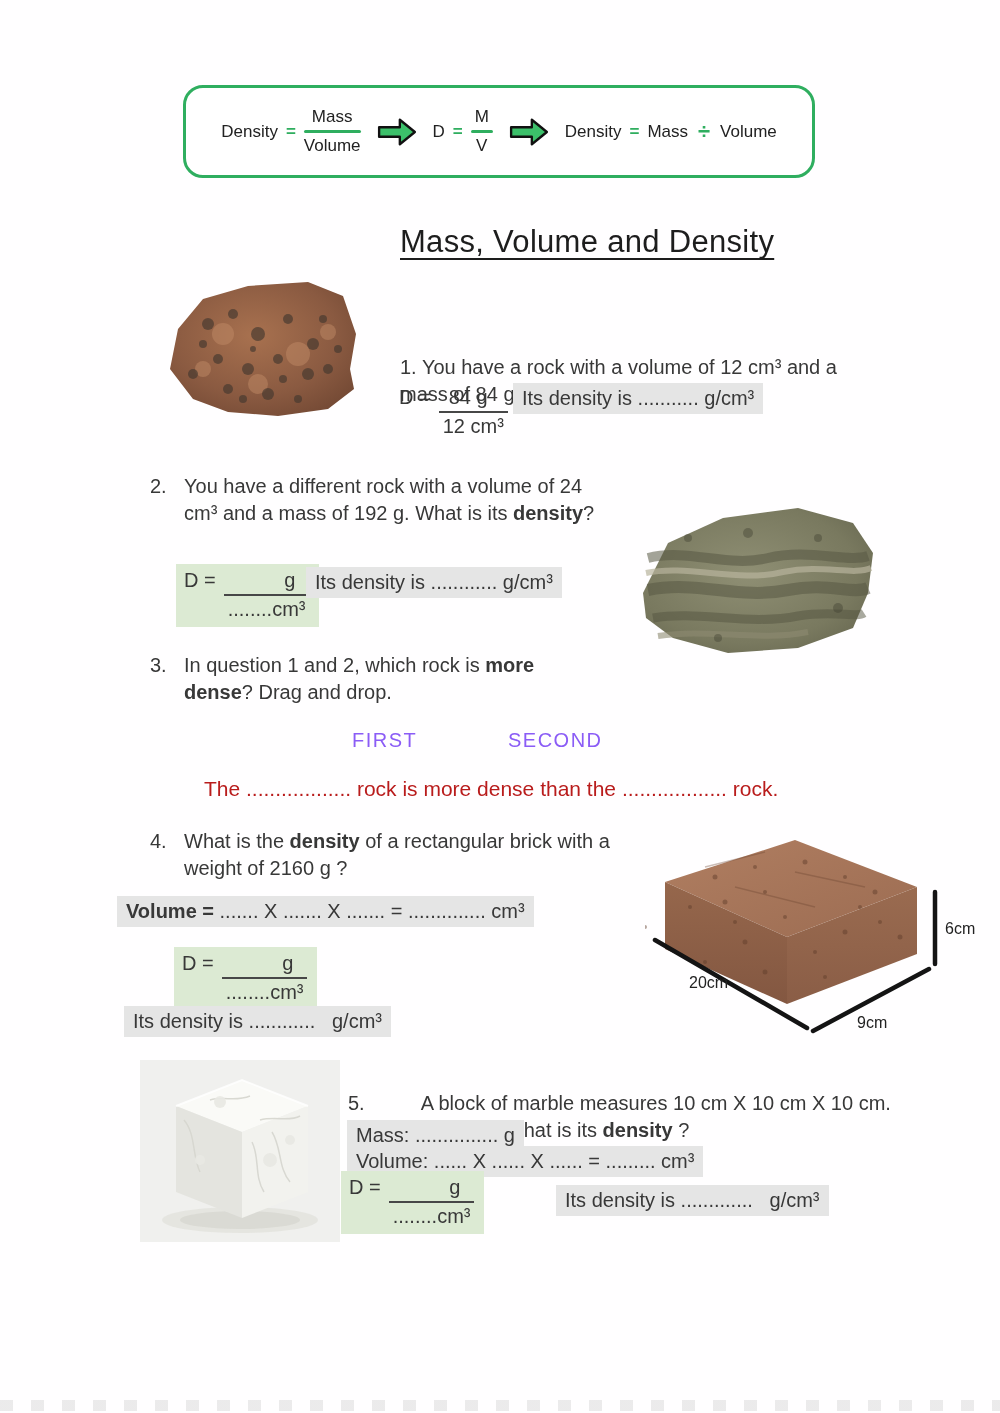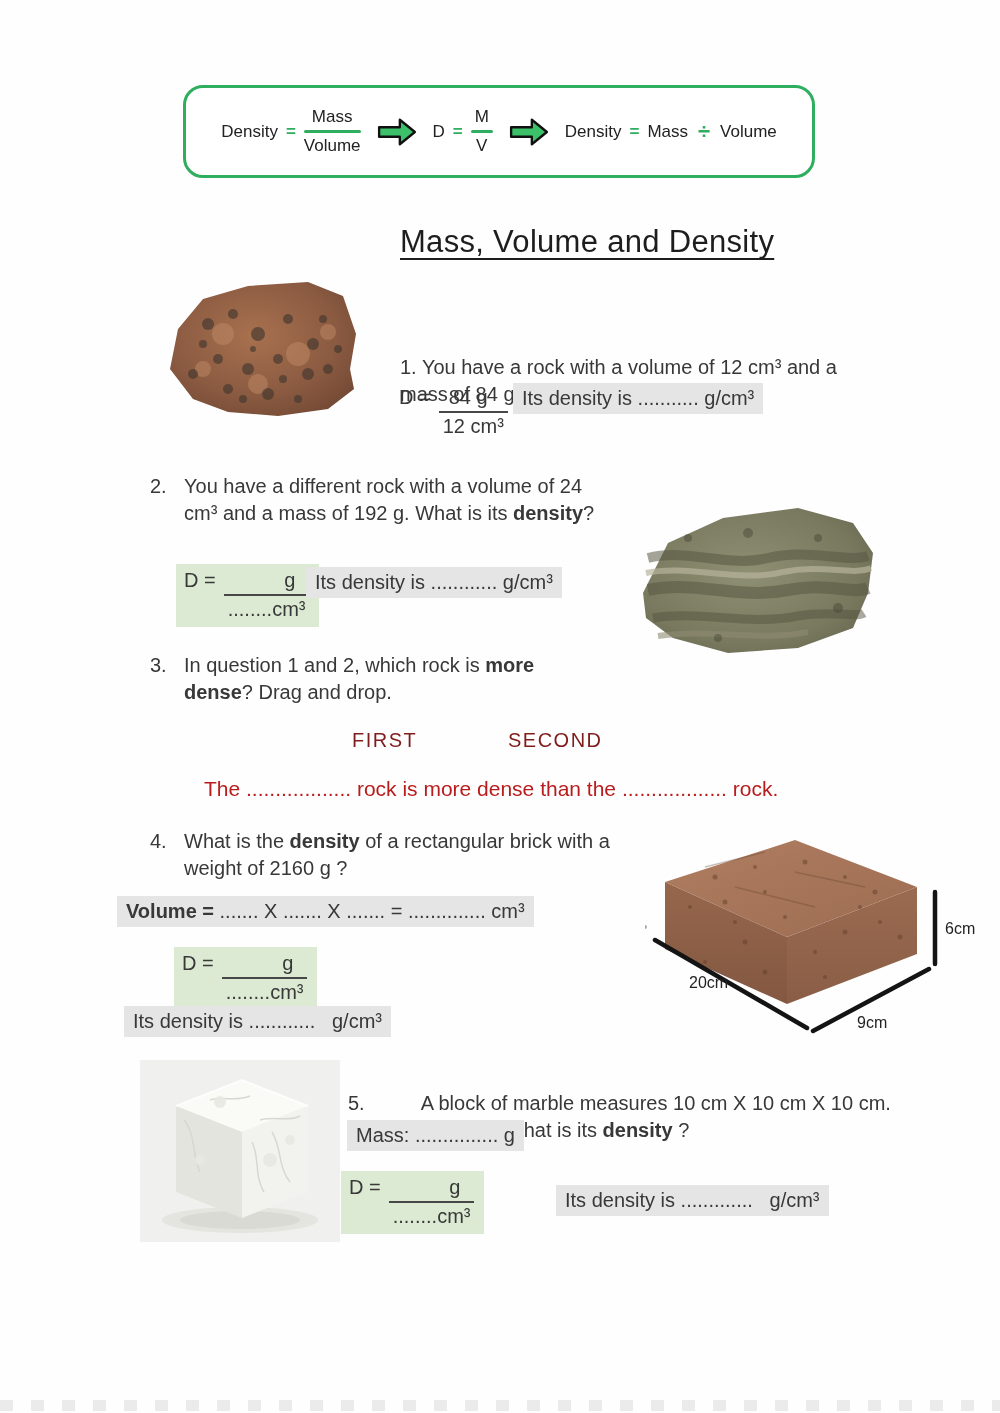--- a/index.html
+++ b/index.html
@@ -41,21 +41,21 @@
   .eqrow { display:inline-flex; align-items:flex-start; gap:8px; font-size:20px; line-height:25px; color:#383838; }
   .fracv { display:inline-flex; flex-direction:column; }
   .fnum  { border-bottom:2px solid #474747; padding:0 10px 1px 10px; }
   .fnum.blank { min-width:78px; text-align:right; padding:0 14px 1px 44px; }
   .fden  { padding:1px 4px 0 4px; }
   .hl { background:#dcead3; }
   .hl-line { background:#e5e5e5; padding:3px 9px; font-size:20px; line-height:25px; color:#383838; white-space:nowrap; }
   .eqbox { padding:4px 10px 5px 8px; }
 
   
-  .dragword { font-size:20px; letter-spacing:1.5px; color:#7f1d1d; font-weight:500; }
+  .dragword { font-size:20px; letter-spacing:1.5px; color:#8b5cf6; font-weight:500; }
   .sentence { font-size:21px; color:#b91c1c; font-weight:500; white-space:nowrap; }
 
   
   .pic { display:block; }
   .marble-wrap { background:#f0f0ee; }
   .dimlabel { position:absolute; font-size:16px; color:#222; font-family:"Liberation Sans",sans-serif; }
 
   
   .cutoff {
     left:0; top:1400px; width:1000px; height:11px; opacity:0.28;
@@ -307,20 +307,21 @@
         <circle cx="80" cy="42" r="6"></circle>
           <circle cx="130" cy="100" r="7"></circle>
           <circle cx="60" cy="100" r="5"></circle>
           <circle cx="150" cy="80" r="5"></circle>
       </g>
       <polyline points="36,46 102,20 168,46" fill="none" stroke="#ffffff" stroke-width="2" opacity="0.8"></polyline>
     </svg>
   </div>
 
   <div class="abs hl-line" style="left:347px; top:1096px;margin-top:24px;">Mass: ............... g</div>
+  <div class="abs hl-line" style="left:347px; top:1146px;">Volume: ...... X ...... X ...... = ......... cm³</div>
 
   <div class="abs eqrow hl eqbox" style="left:341px; top:1171px;">
     <span>D =</span>
     <span class="fracv">
       <span class="fnum blank">g</span>
       <span class="fden">........cm³</span>
     </span>
   </div>
   <div class="abs hl-line" style="left:556px; top:1185px;">Its density is ............. &nbsp;&nbsp;g/cm³</div>
 

